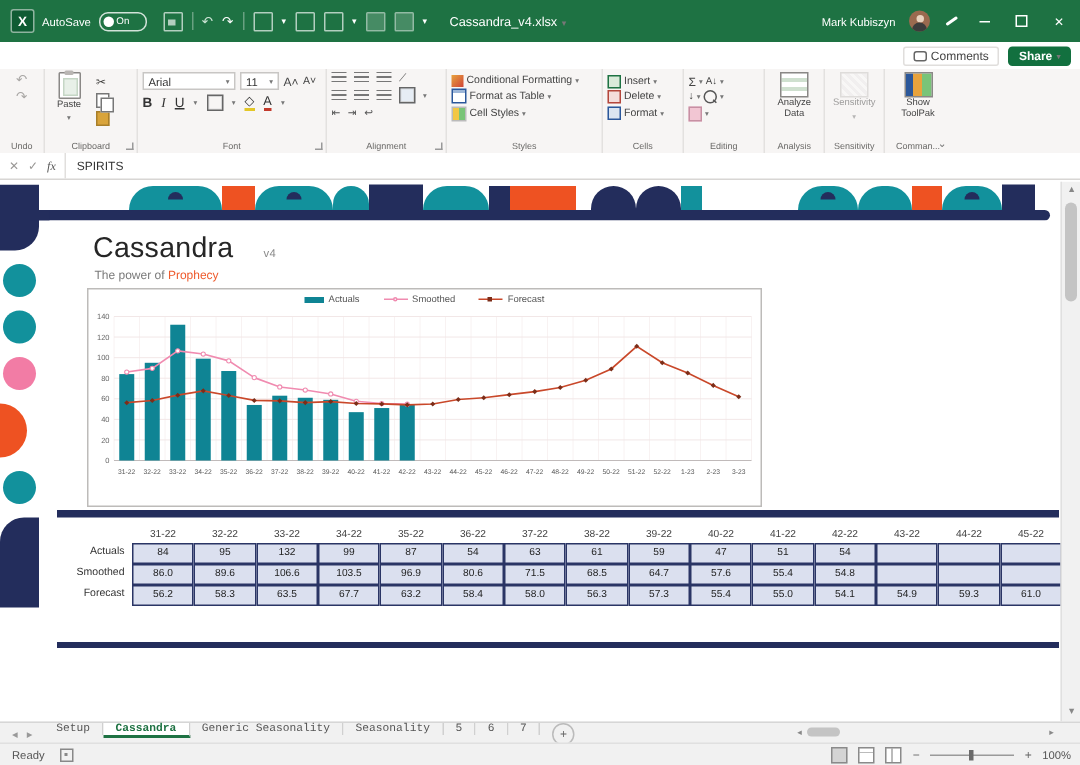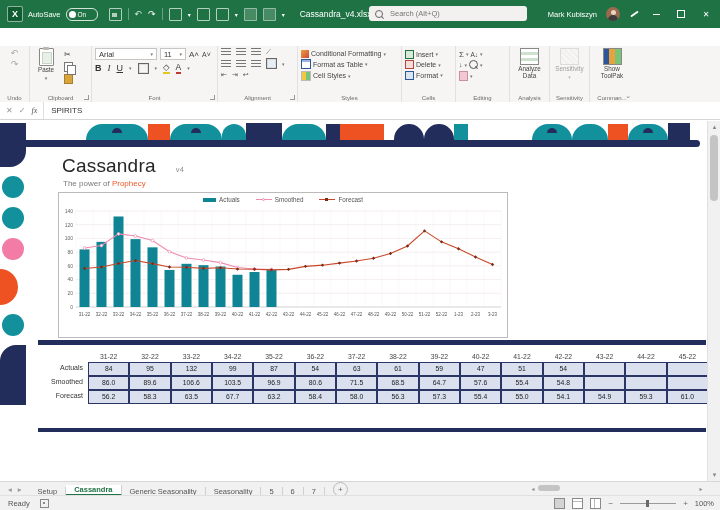--- a/index.html
+++ b/index.html
@@ -128,21 +128,21 @@
   #data-table .rl{font-size:7px;color:#333;text-align:right;padding-right:5px;height:12px;line-height:12px;}
   #data-table .td{font-size:6.8px;color:#222;text-align:center;height:12px;line-height:12px;background:#dbe0ef;border:0.5px solid #2a3565;}
 
   #v-scroll{position:absolute;right:0;top:0;width:13px;height:360px;background:#f1f1f1;border-left:1px solid #e0e0e0;box-sizing:border-box;}
   #v-scroll .arr{position:absolute;left:0;width:13px;height:12px;color:#888;font-size:7px;text-align:center;line-height:12px;}
   #v-scroll .thumb{position:absolute;left:2px;top:14px;width:8px;height:66px;background:#c4c4c4;border-radius:4px;}
 
   
   #tabs-bar{position:absolute;left:0;top:481px;width:720px;height:14px;background:#f1f1f1;border-top:1px solid #d6d6d6;display:flex;align-items:stretch;font-size:7.5px;color:#555;}
   .tnav{display:flex;align-items:center;gap:6px;padding:0 8px;color:#999;}
-  #sheet-tab-list{display:flex;align-items:flex-end;}
+  #sheet-tab-list{display:flex;align-items:flex-start;font-family:Liberation Mono, monospace;}
   .stab{display:flex;align-items:center;padding:0 8px;border-right:1px solid #d0d0d0;background:#f1f1f1;white-space:nowrap;}
   .stab.active{background:#fff;color:#1e7243;font-weight:bold;border-bottom:2px solid #1e7243;box-sizing:border-box;}
   .addtab{width:13px;height:13px;margin:0 0 0 8px;align-self:center;border:1px solid #bbb;border-radius:50%;display:flex;align-items:center;justify-content:center;font-size:8px;color:#666;}
   #h-scroll{position:absolute;right:14px;top:483px;width:178px;height:10px;background:#f1f1f1;display:flex;align-items:center;}
   #h-scroll .harr{font-size:6px;color:#888;width:10px;text-align:center;}
   #h-scroll .hthumb{width:22px;height:6px;background:#c4c4c4;border-radius:3px;}
   #h-scroll .htrack{flex:1;}
 
   
   #status-bar{position:absolute;left:0;top:495px;width:720px;height:15px;background:#f1f1f1;border-top:1px solid #e0e0e0;display:flex;align-items:center;font-size:7.5px;color:#555;}
@@ -183,42 +183,48 @@
         <span class="qico"></span>
         <span class="qchev">▾</span>
         <span class="qico dark"></span>
         <span class="qico dark"></span>
         <span class="qchev">▾</span>
       </div>
       <span class="fname">
         <span>Cassandra_v4.xlsx</span><span class="chev">▾</span>
       </span>
     </div>
-    <div id="search-box">
-      <span class="search-glyph"></span>
-      <input placeholder="Search (Alt+Q)" style="">
-    </div>
     <div class="tb-right">
       <span class="uname">Mark Kubiszyn</span>
       <span class="avatar">
           <span class="head"></span>
           <span class="body"></span>
         </span>
       <span class="pen-ic"></span>
       <span class="winbtn">
           <span class="minline"></span>
         </span>
       <span class="winbtn">
           <span class="maxbox"></span>
         </span>
       <span class="winbtn">✕</span>
     </div>
   </header>
 
   <nav id="ribbon-tabs">
+    <div class="tabs-right">
+      <span class="comments-btn">
+        <span class="bubble-ic"></span>
+        <span>Comments</span>
+      </span>
+      <span class="share-btn">
+        <span>Share</span>
+        <span class="chev">▾</span>
+      </span>
+    </div>
   </nav>
 
   <div id="ribbon">
 
     <div class="rgroup" style="width:30px">
       <div style="display:flex;flex-direction:column;align-items:center;gap:1px;">
         <span class="gly dim">↶</span>
         <span class="gly dim">↷</span>
       </div>
       <div class="rlabel">Undo</div>

